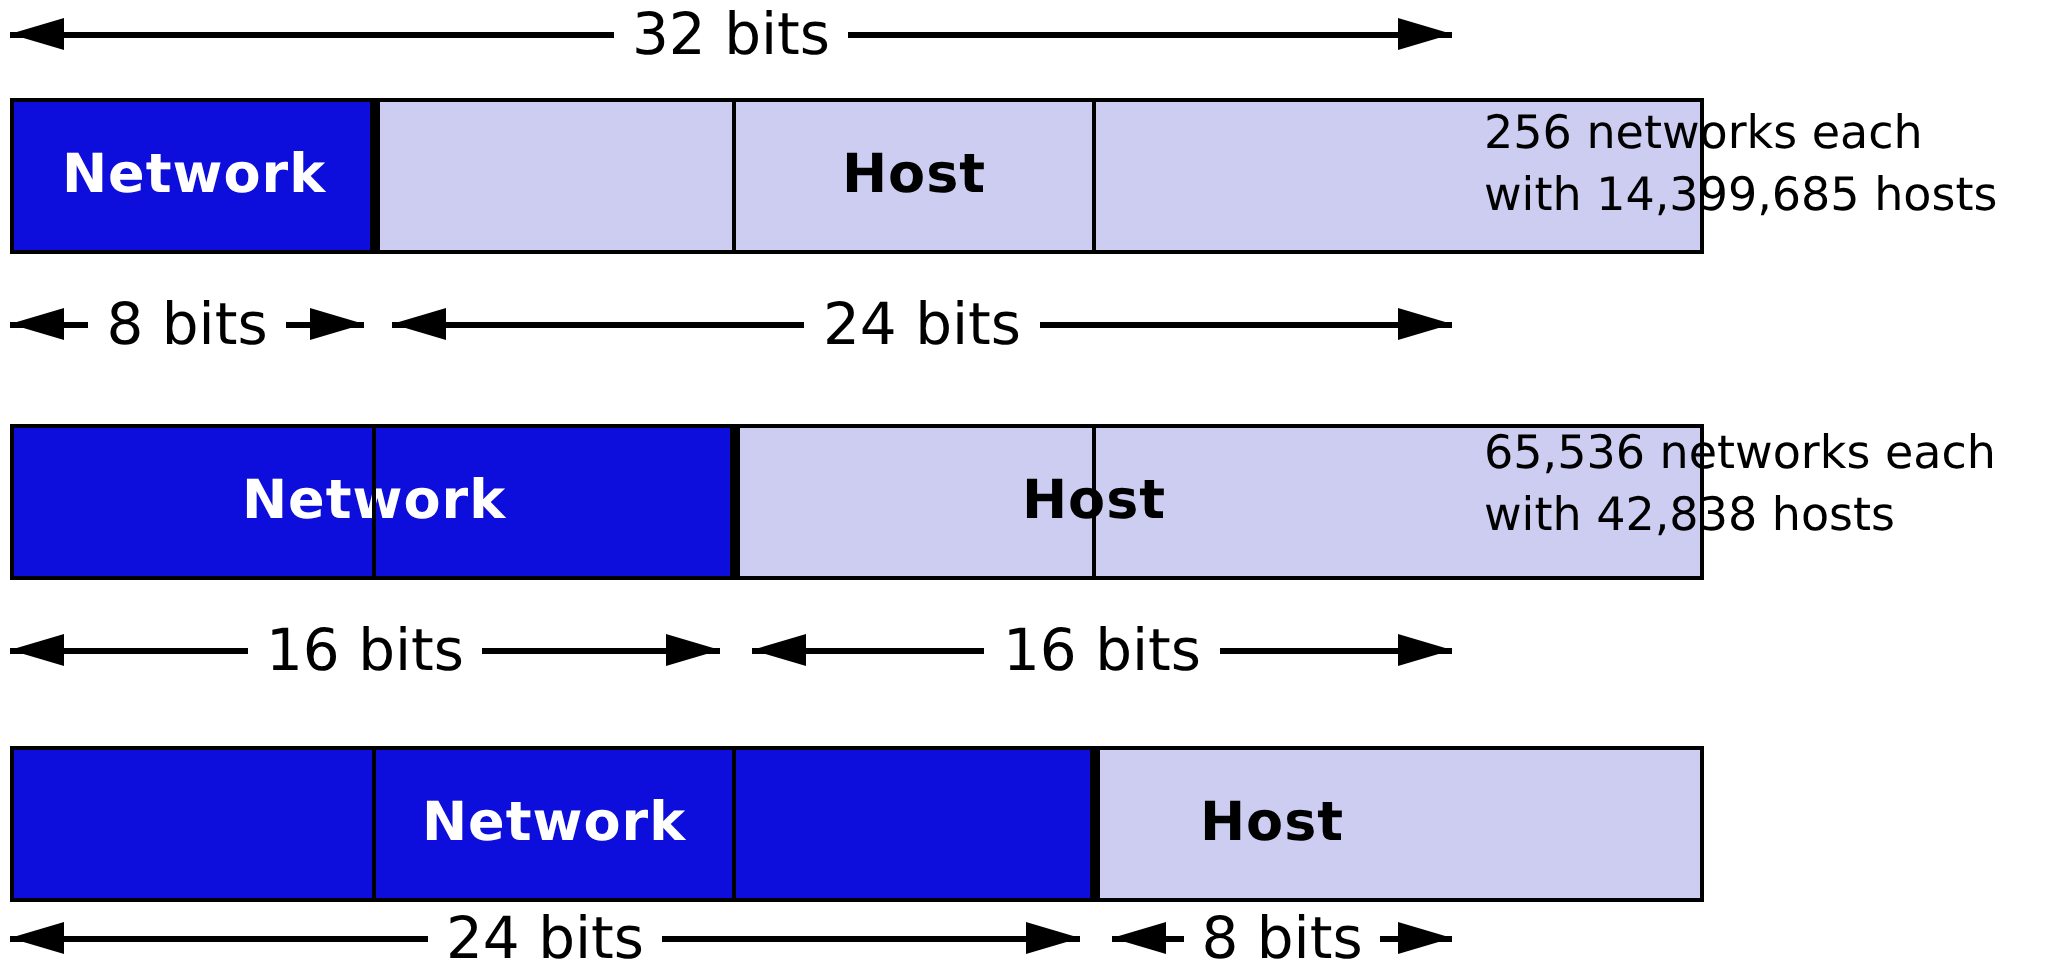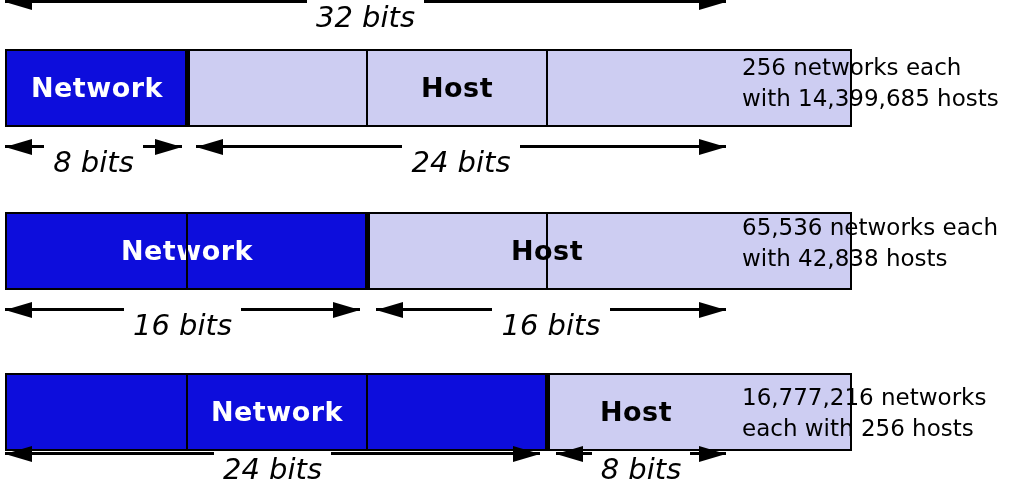--- a/index.html
+++ b/index.html
@@ -50,22 +50,22 @@
     z-index: 2;
   }
   .seglabel.net { color: var(--network-text); }
   .seglabel.host { color: var(--host-text); }
 
   
   .measure {
     position: absolute;
     height: 34px;
     display: flex;
+    align-items: center;
     gap: 9px;
-    font-style: italic;
   }
   .mtext {
     font-size: 29px;
     color: #000;
     white-space: nowrap;
     line-height: 34px;
   }
   .mline {
     flex: 1;
     height: 3px;
@@ -163,24 +163,20 @@
 
   <div class="bitbox" style="top:373px;">
     <div class="seg net" style="left:0; width:540px;"></div>
     <div class="seg host" style="left:540px; right:0;"></div>
     <div class="divider thin" style="left:179px;"></div>
     <div class="divider thin" style="left:359px;"></div>
     <div class="divider thick" style="left:538px;"></div>
     <div class="seglabel net" style="left:270px;">Network</div>
     <div class="seglabel host" style="left:629px;">Host</div>
   </div>
-  <div class="annot" style="top:382px;">
-    <div>16,777,216 networks</div>
-    <div>each with 256 hosts</div>
-  </div>
   <div class="measure" style="left:5px; top:452px; width:535px;">
     <span class="mline lhead"></span>
     <span class="mtext">24 bits</span>
     <span class="mline rhead"></span>
   </div>
   <div class="measure" style="left:556px; top:452px; width:170px;">
     <span class="mline lhead"></span>
     <span class="mtext">8 bits</span>
     <span class="mline rhead"></span>
   </div>

